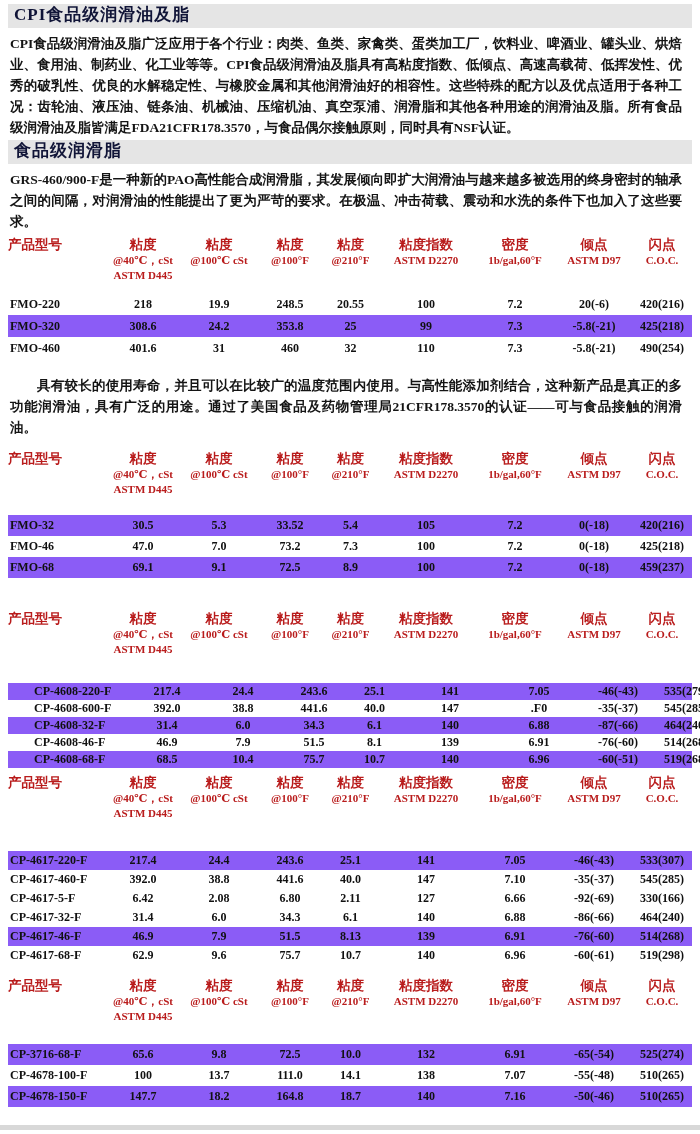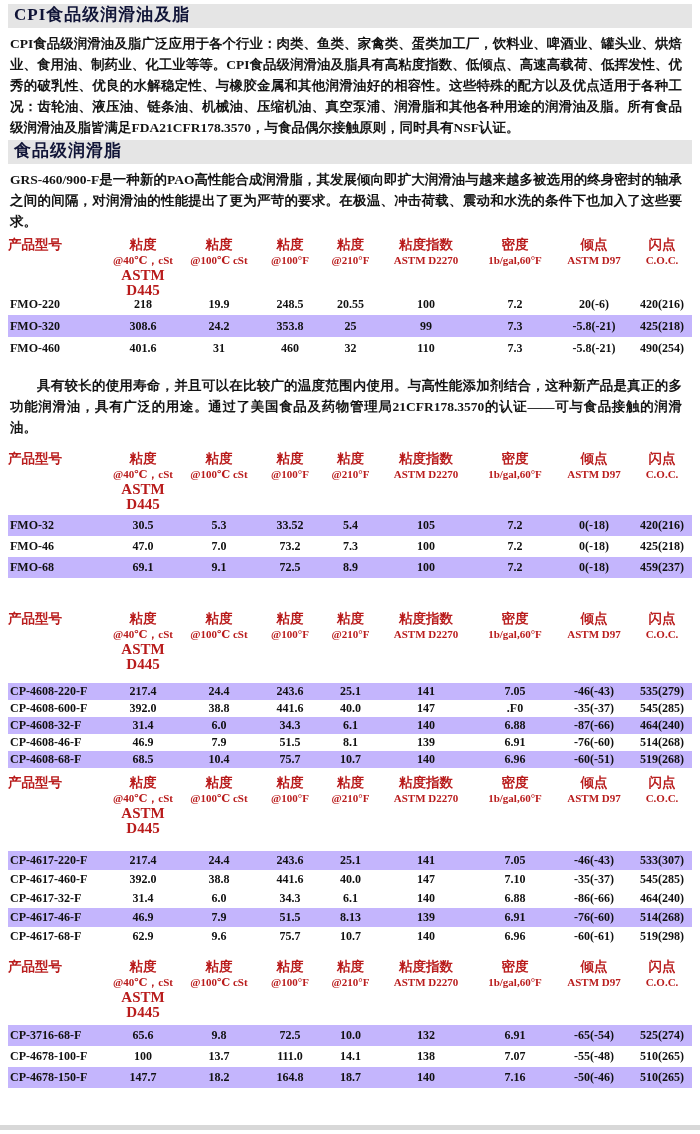--- a/index.html
+++ b/index.html
@@ -24,28 +24,28 @@
   .tbl{width:684px;}
   .thead,.trow{
     display:grid;
     grid-template-columns:97px 76px 76px 66px 55px 96px 82px 76px 60px;
     align-items:center;
   }
   .th{text-align:center;font-weight:bold;color:#b91c1c;align-self:start;}
   .th.left{text-align:left;}
   .hl1{font-size:13.5px;height:17px;line-height:17px;}
   .hl2{font-size:11px;height:15px;line-height:15px;}
-  .hl3{font-size:15px;height:15px;line-height:15px;}
+  .hl3{font-size:11px;height:15px;line-height:15px;}
   .td{font-size:12px;font-weight:bold;color:#111;text-align:center;}
   .td.left{text-align:left;padding-left:2px;}
-  .trow.hl{background:#c4b5fd;}
+  .trow.hl{background:#8b5cf6;}
   
   .t0{margin-top:4px;}  .t0 .thead{padding-bottom:10px;} .t0 .trow{height:22px;}
   .t1{margin-top:12px;} .t1 .thead{padding-bottom:18px;} .t1 .trow{height:21px;}
-  .t2{margin-top:32px;} .t2 .thead{padding-bottom:26px;} .t2 .trow{height:17px;}
+  .t2{margin-top:32px;} .t2 .thead{padding-bottom:26px;} .t2 .trow{height:17px;padding-left:24px;}
   .t3{margin-top:6px;}  .t3 .thead{padding-bottom:30px;} .t3 .trow{height:19px;}
   .t4{margin-top:12px;} .t4 .thead{padding-bottom:20px;} .t4 .trow{height:21px;}
   .bottom-edge{
     position:absolute;left:0;bottom:0;width:700px;height:5px;background:#d8d8d8;
   }
 </style>
 </head>
 <body>
 
 <div class="page">
@@ -399,20 +399,31 @@
         <div class="td">392.0</div>
         <div class="td">38.8</div>
         <div class="td">441.6</div>
         <div class="td">40.0</div>
         <div class="td">147</div>
         <div class="td">7.10</div>
         <div class="td">-35(-37)</div>
         <div class="td">545(285)</div>
       </div>
       <div class="trow">
+        <div class="td left">CP-4617-5-F</div>
+        <div class="td">6.42</div>
+        <div class="td">2.08</div>
+        <div class="td">6.80</div>
+        <div class="td">2.11</div>
+        <div class="td">127</div>
+        <div class="td">6.66</div>
+        <div class="td">-92(-69)</div>
+        <div class="td">330(166)</div>
+      </div>
+      <div class="trow">
         <div class="td left">CP-4617-32-F</div>
         <div class="td">31.4</div>
         <div class="td">6.0</div>
         <div class="td">34.3</div>
         <div class="td">6.1</div>
         <div class="td">140</div>
         <div class="td">6.88</div>
         <div class="td">-86(-66)</div>
         <div class="td">464(240)</div>
       </div>

